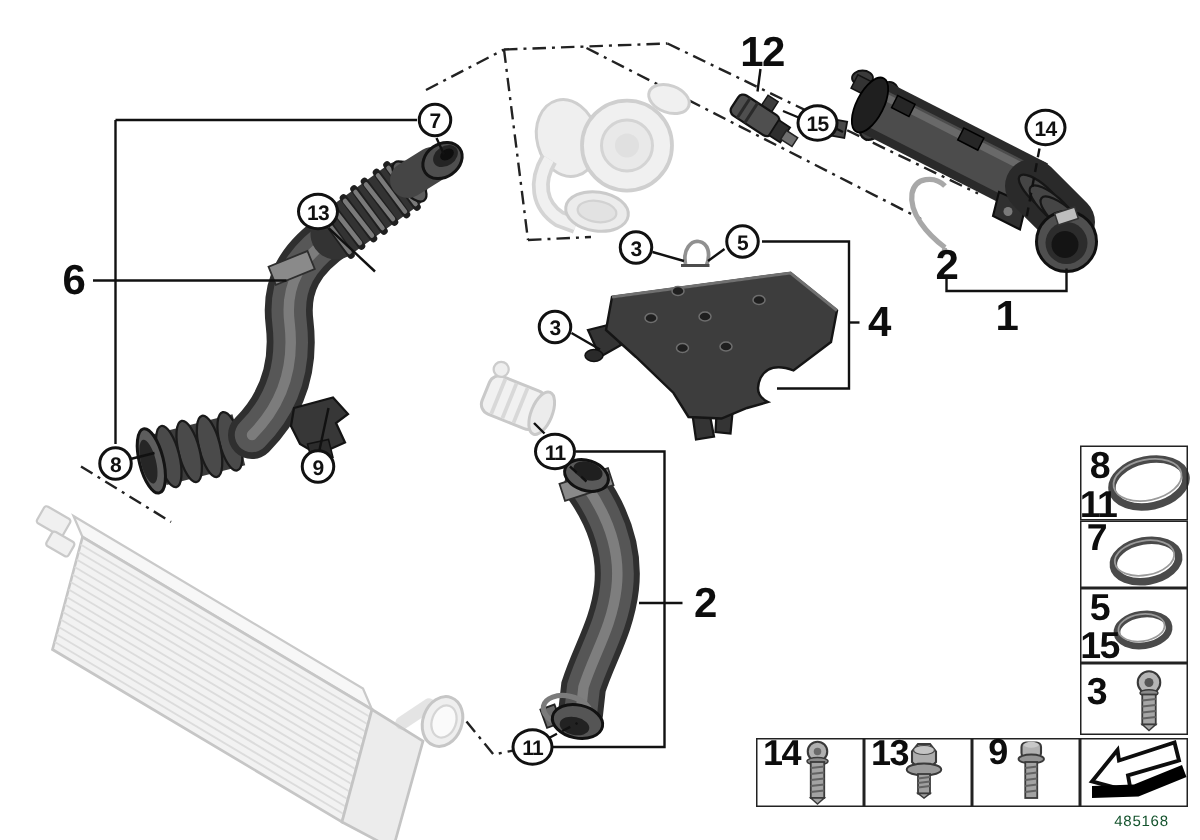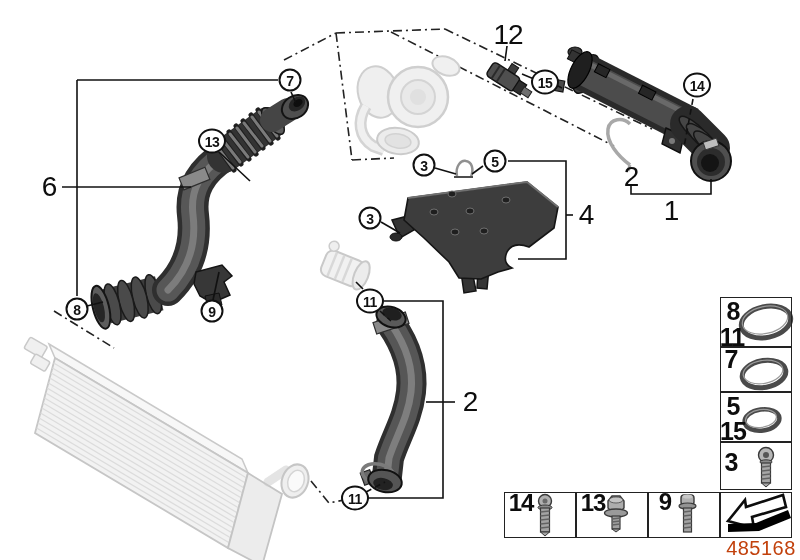--- a/index.html
+++ b/index.html
@@ -4,28 +4,28 @@
 <style>
   html,body{margin:0;padding:0;background:#fff;}
   #stage{position:relative;width:800px;height:560px;background:#fff;overflow:hidden;
          font-family:"Liberation Sans",sans-serif;}
   #artwork{position:absolute;left:0;top:0;}
   .callout{position:absolute;width:23px;height:23px;border:2px solid #111;border-radius:50%;
            background:#fff;display:flex;align-items:center;justify-content:center;
            font-weight:bold;font-size:14px;color:#111;transform:translate(-50%,-50%);
            line-height:1;letter-spacing:-0.5px;box-sizing:border-box;}
   .callout.two{width:28px;height:25px;}
-  .plabel{position:absolute;transform:translate(-50%,-50%);font-weight:normal;font-size:28px;
+  .plabel{position:absolute;transform:translate(-50%,-50%);font-weight:bold;font-size:28px;
           color:#0d0d0d;line-height:1;letter-spacing:-1px;}
   .legnum{position:absolute;transform:translate(-50%,-50%);font-weight:bold;font-size:25px;
           color:#0d0d0d;line-height:1;letter-spacing:-1px;}
   .fnum{position:absolute;transform:translate(-50%,-50%);font-weight:bold;font-size:24px;
         color:#0d0d0d;line-height:1;letter-spacing:-1px;}
   .box{position:absolute;border:1.6px solid #222;box-sizing:border-box;background:transparent;}
-  .docnum{position:absolute;transform:translate(-50%,-50%);font-size:20px;color:#c2410c;
+  .docnum{position:absolute;transform:translate(-50%,-50%);font-size:10px;color:#14532d;
           letter-spacing:0.5px;}
 </style>
 </head>
 <body>
 
 <div id="stage">
 
 <svg id="artwork" width="800" height="560" viewBox="0 0 800 560">
 
   <g stroke="#222" stroke-width="1.6" fill="none" stroke-dasharray="9 4 2 4">

